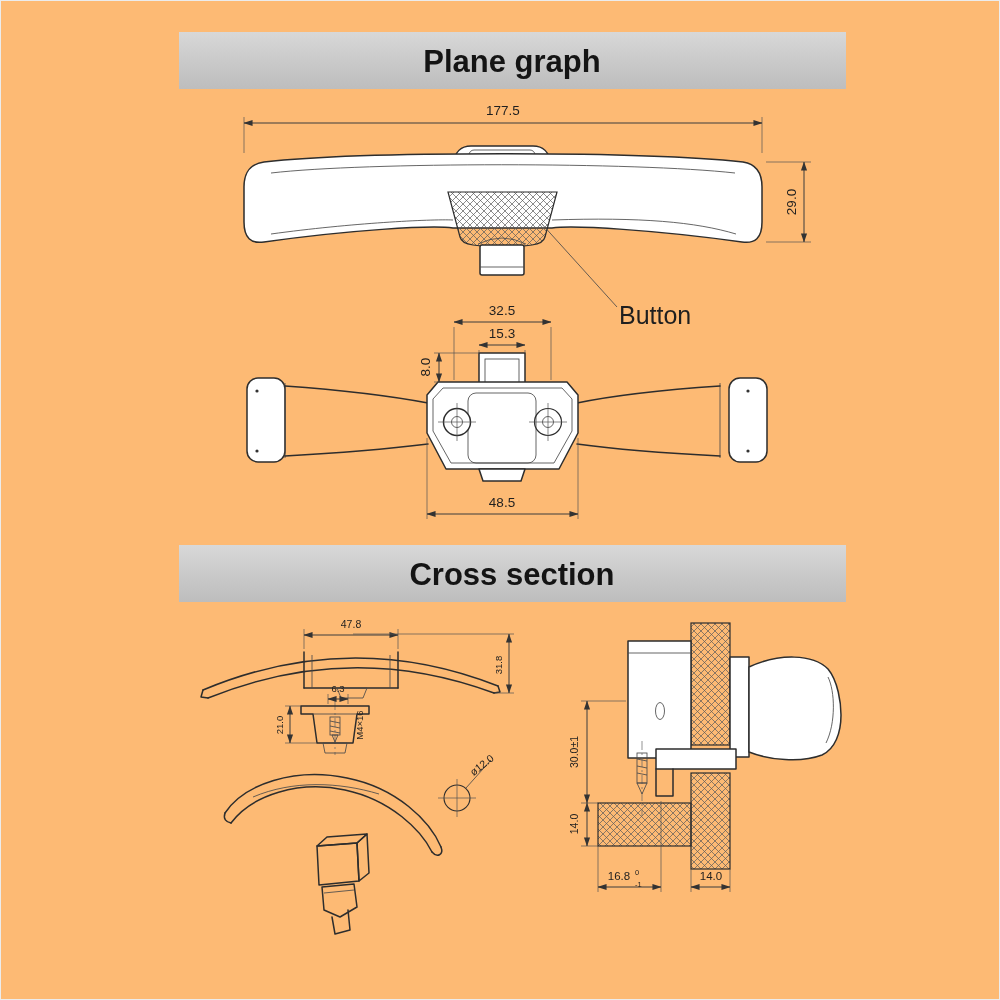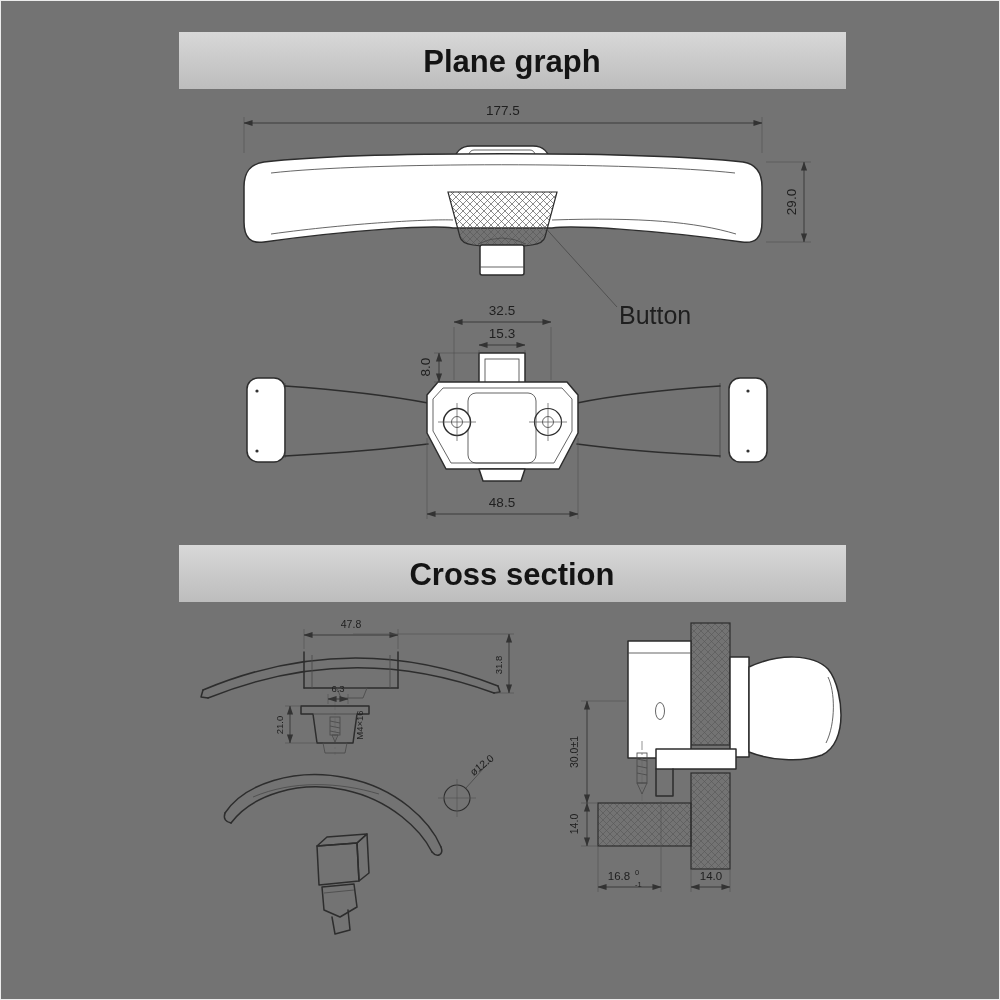--- a/index.html
+++ b/index.html
@@ -1,16 +1,16 @@
 <!DOCTYPE html>
 <html><head>
 <meta charset="utf-8">
 <style>
   html,body{margin:0;padding:0;background:#fff;}
-  .page{position:relative;width:1000px;height:1000px;background:#737373;
+  .page{position:relative;width:1000px;height:1000px;background:#fdba74;
         font-family:"Liberation Sans",sans-serif;border:1px solid #ececec;box-sizing:border-box;}
   svg{display:block;}
   .o1{fill:#fff;stroke:#2d2d2d;stroke-width:1.5;stroke-linejoin:round;}
   .o1t{fill:none;stroke:#2d2d2d;stroke-width:1.5;stroke-linejoin:round;stroke-linecap:round;}
   .o2{fill:none;stroke:#4a4a4a;stroke-width:0.85;}
   .dim{fill:none;stroke:#3c3c3c;stroke-width:1;}
   .ext{fill:none;stroke:#555;stroke-width:0.7;}
   .cl{fill:none;stroke:#666;stroke-width:0.7;stroke-dasharray:9 3 2 3;}
   text{fill:#1f1f1f;}
   .dt{font-size:13.5px;text-anchor:middle;}

